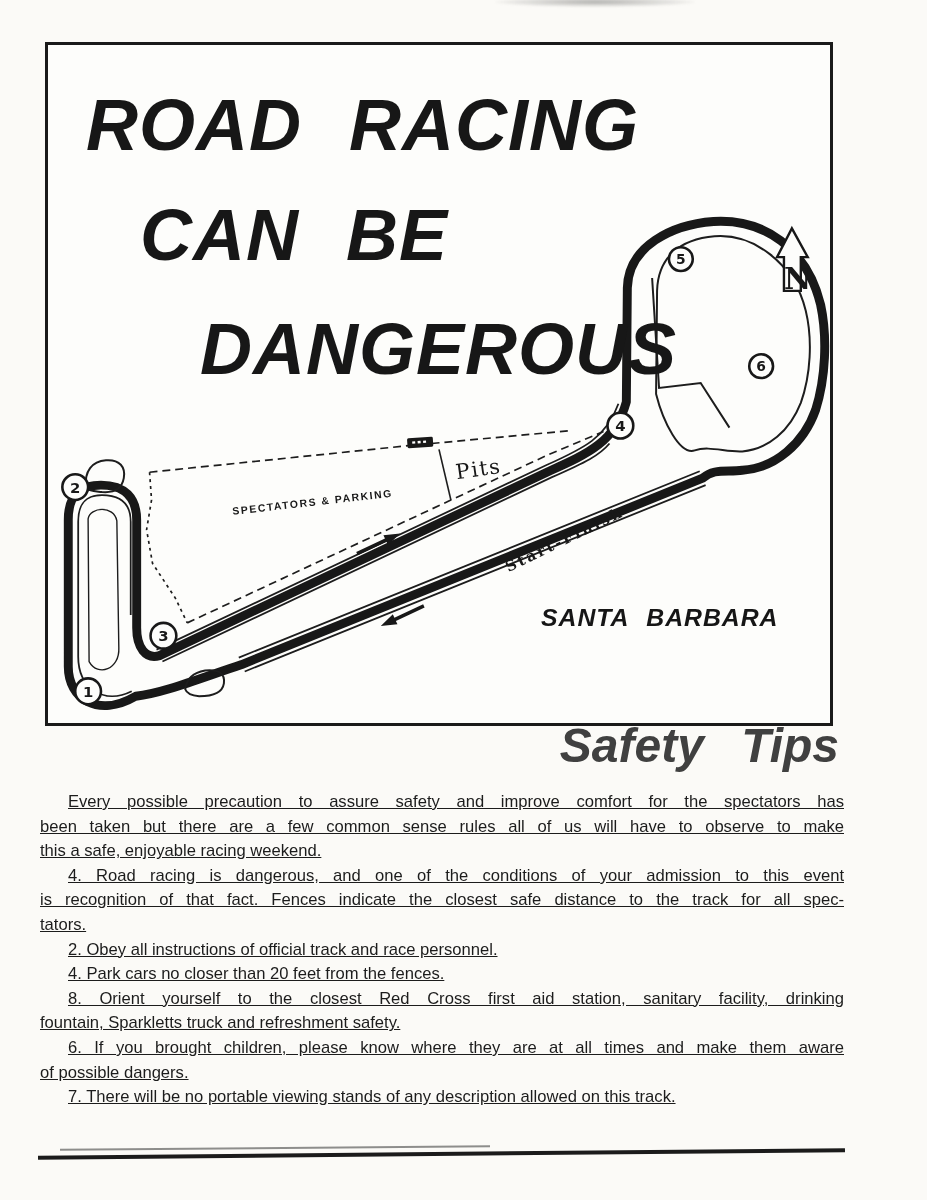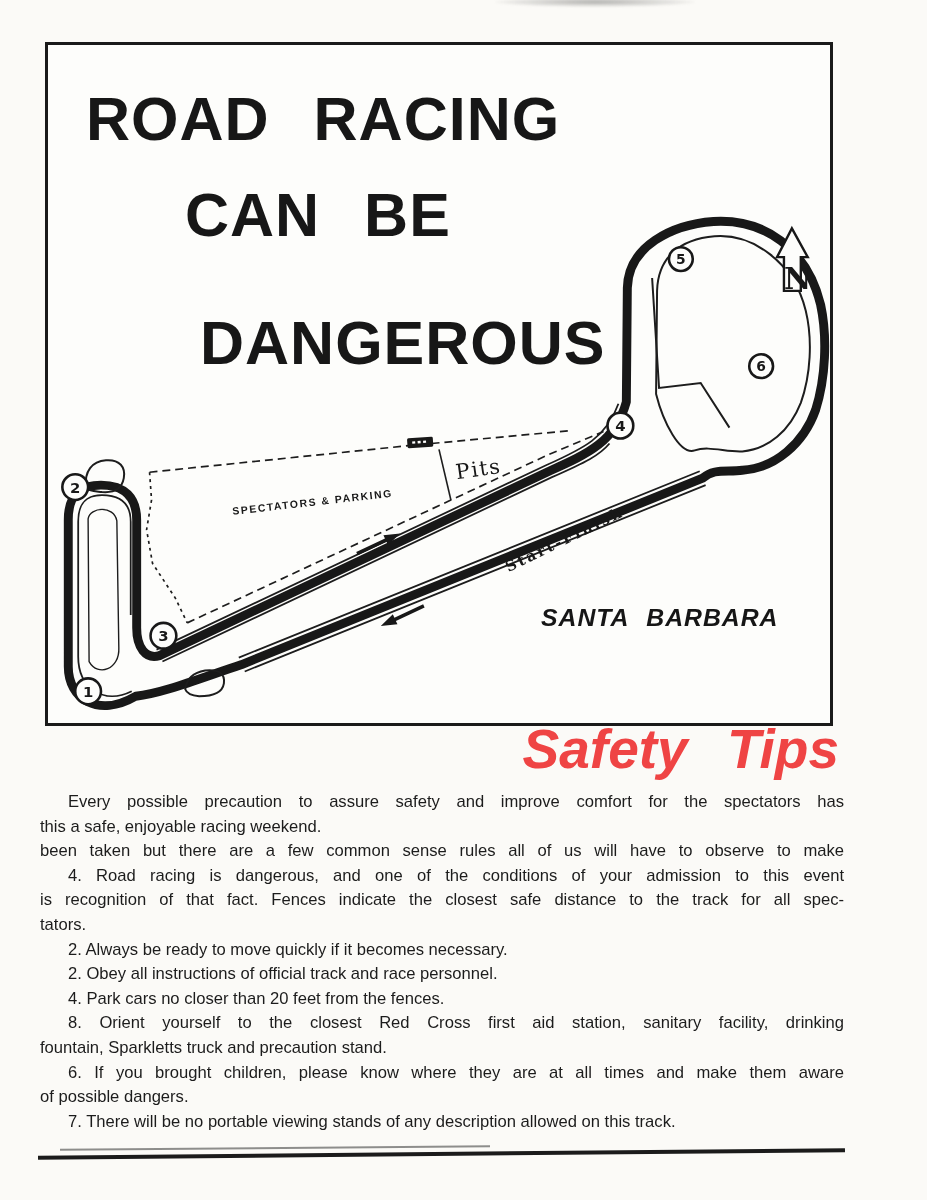--- a/index.html
+++ b/index.html
@@ -12,37 +12,37 @@
   .smudge{position:absolute;left:495px;top:-3px;width:200px;height:10px;border-radius:50%;
     background:radial-gradient(ellipse at center,rgba(90,90,88,.45),rgba(120,120,118,.12) 60%,transparent 75%);
     filter:blur(1px);}
   
   .map-box{
     position:absolute;left:45px;top:42px;width:782px;height:678px;
     border:3px solid #1a1a1a;background:#fdfdfb;
   }
   .map-box svg{position:absolute;left:0;top:0;}
   .title-line{
-    position:absolute;font-weight:700;
-    font-size:61px;line-height:1;letter-spacing:1px;word-spacing:26px;color:#171717;
+    position:absolute;font-style:italic;font-weight:700;
+    font-size:72px;line-height:1;letter-spacing:1px;word-spacing:26px;color:#171717;
     white-space:nowrap;
   }
   .t1{left:38px;top:44px;}
-  .t2{left:92px;top:140px;margin-left:45px;}
+  .t2{left:92px;top:154px;}
   .t3{left:152px;top:268px;}
   
   .safety-heading{
     position:absolute;left:0;right:88px;top:722px;text-align:right;
-    font-style:italic;font-weight:700;font-size:55px;line-height:1;
-    word-spacing:24px;letter-spacing:0;color:#ef4444;white-space:nowrap;
+    font-style:italic;font-weight:700;font-size:48px;line-height:1;
+    word-spacing:24px;letter-spacing:0;color:#404040;white-space:nowrap;
   }
   
   .bodytext{
     position:absolute;left:40px;top:790px;width:804px;
-    font-size:16.6px;line-height:24.6px;color:#1c1c1c;
+    font-size:16.6px;line-height:24.6px;color:#1c1c1c;text-decoration:underline;
   }
   .line{min-height:24.6px;}
   .j{text-align:justify;text-align-last:justify;}
   .ind{padding-left:28px;}
   
   .bottom-rule{
     position:absolute;left:38px;top:1152px;width:807px;height:3.6px;
     background:#1b1b1b;transform:rotate(-0.55deg);
   }
   .bottom-rule-echo{
@@ -154,29 +154,28 @@
 
   <div class="title-line t1">ROAD RACING</div>
   <div class="title-line t2">CAN BE</div>
   <div class="title-line t3">DANGEROUS</div>
 </div>
 
 <div class="safety-heading">Safety Tips</div>
 
 <div class="bodytext">
   <div class="line j ind">Every possible precaution to assure safety and improve comfort for the spectators has</div>
+  <div class="line j">been taken but there are a few common sense rules all of us will have to observe to make</div>
   <div class="line">this a safe, enjoyable racing weekend.</div>
-  <div class="line j">been taken but there are a few common sense rules all of us will have to observe to make</div>
   <div class="line j ind">4. Road racing is dangerous, and one of the conditions of your admission to this event</div>
   <div class="line j">is recognition of that fact. Fences indicate the closest safe distance to the track for all spec-</div>
   <div class="line">tators.</div>
-  <div class="line ind">2. Always be ready to move quickly if it becomes necessary.</div>
   <div class="line ind">2. Obey all instructions of official track and race personnel.</div>
   <div class="line ind">4. Park cars no closer than 20 feet from the fences.</div>
   <div class="line j ind">8. Orient yourself to the closest Red Cross first aid station, sanitary facility, drinking</div>
-  <div class="line">fountain, Sparkletts truck and precaution stand.</div>
+  <div class="line">fountain, Sparkletts truck and refreshment safety.</div>
   <div class="line j ind">6. If you brought children, please know where they are at all times and make them aware</div>
   <div class="line">of possible dangers.</div>
   <div class="line ind">7. There will be no portable viewing stands of any description allowed on this track.</div>
 </div>
 
 <div class="bottom-rule-echo"></div>
 <div class="bottom-rule"></div>
 
 </body></html>

